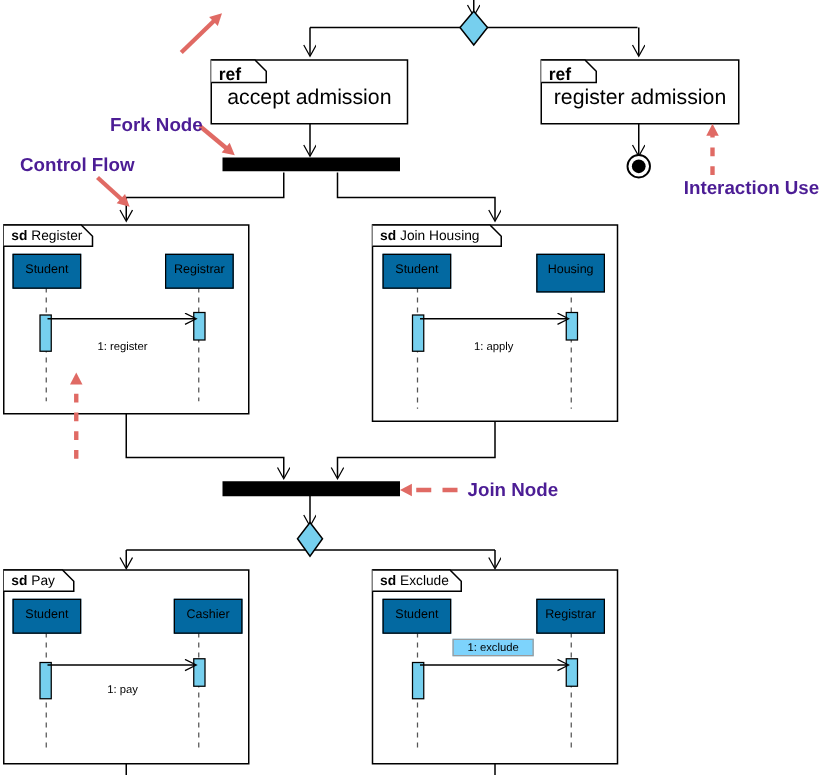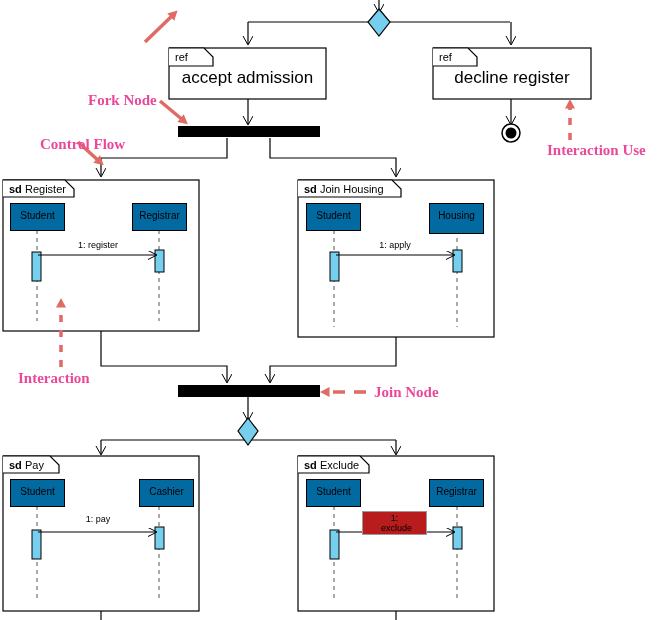--- a/index.html
+++ b/index.html
@@ -1,29 +1,29 @@
 <!DOCTYPE html>
 <html><head>
 <meta charset="utf-8">
 <style>
   html,body{margin:0;padding:0;background:#ffffff;}
   body{width:661px;height:620px;position:relative;overflow:hidden;
        font-family:"Liberation Sans",sans-serif;}
   #stage{position:absolute;left:0;top:0;width:661px;height:620px;}
   svg#canvas{position:absolute;left:0;top:0;width:661px;height:620px;}
-  .ref-kw{position:absolute;font-weight:normal;font-size:11px;color:#000;}
+  .ref-kw{position:absolute;font-weight:bold;font-size:14px;color:#000;}
   .ref-name{position:absolute;font-size:17px;color:#000;text-align:center;}
   .sd-kw{position:absolute;font-weight:bold;font-size:11px;color:#000;}
   .sd-name{position:absolute;font-size:11px;color:#000;}
   .ll-name{position:absolute;font-size:10px;color:#000;text-align:center;width:100%;top:6px;left:0;}
-  .msg{position:absolute;font-size:9px;color:#000;text-align:center;}
+  .msg{position:absolute;font-size:9px;color:#000;text-align:center;margin-top:32px;}
   .msg-boxed{position:absolute;font-size:9px;color:#000;text-align:center;
-             background:#b91c1c;border:1px solid #9a9a9a;padding:1px 18px;box-sizing:border-box;}
-  .ann{position:absolute;color:#ec4899;font-weight:bold;font-size:15px;
-       font-family:Liberation Serif, serif;letter-spacing:0px;white-space:nowrap;}
+             background:#7dd3fc;border:1px solid #9a9a9a;padding:1px 8px;box-sizing:border-box;}
+  .ann{position:absolute;color:#4c1d95;font-weight:bold;font-size:15px;
+       font-family:Liberation Sans, sans-serif;letter-spacing:0px;white-space:nowrap;}
   .lifebox{position:absolute;background:#0369a1;border:1px solid #000;box-sizing:border-box;}
 </style>
 </head>
 <body>
 
 <div id="stage">
 
   <svg id="canvas" viewBox="0 0 661 620" xmlns="http://www.w3.org/2000/svg">
     <defs>
       <marker id="oarrow" markerWidth="12" markerHeight="12" refX="9" refY="5" orient="auto" markerUnits="userSpaceOnUse">
@@ -143,21 +143,21 @@
       <path d="M570,140 L570,104" stroke-dasharray="7,8" marker-end="url(#redarrow)"></path>
       <path d="M61,367 L61,303" stroke-dasharray="7,8" marker-end="url(#redarrow)"></path>
       <path d="M366,392 L325,392" stroke-dasharray="12,9" marker-end="url(#redarrow)"></path>
     </g>
   </svg>
 
   <div class="ref-kw" style="left:175px;top:51px;">ref</div>
   <div class="ref-name" style="left:169px;top:68px;width:157px;">accept admission</div>
 
   <div class="ref-kw" style="left:439px;top:51px;">ref</div>
-  <div class="ref-name" style="left:433px;top:68px;width:158px;">decline register</div>
+  <div class="ref-name" style="left:433px;top:68px;width:158px;">register admission</div>
 
   <div class="sd-kw" style="left:9px;top:183px;">sd</div>
   <div class="sd-name" style="left:25px;top:183px;">Register</div>
   <div class="lifebox" style="left:10px;top:203px;width:55px;height:28px;">
     <div class="ll-name">Student</div>
   </div>
   <div class="lifebox" style="left:132px;top:203px;width:55px;height:28px;">
     <div class="ll-name">Registrar</div>
   </div>
   <div class="msg" style="left:48px;top:240px;width:100px;">1: register</div>
@@ -186,18 +186,17 @@
   <div class="sd-name" style="left:320px;top:459px;">Exclude</div>
   <div class="lifebox" style="left:306px;top:479px;width:55px;height:28px;">
     <div class="ll-name">Student</div>
   </div>
   <div class="lifebox" style="left:429px;top:479px;width:55px;height:28px;">
     <div class="ll-name">Registrar</div>
   </div>
   <div class="msg-boxed" style="left:362px;top:511px;width:65px;">1: exclude</div>
 
   <div class="ann" style="left:88px;top:92px;">Fork Node</div>
-  <div class="ann" style="left:40px;top:124px;margin-top:12px;">Control Flow</div>
+  <div class="ann" style="left:16px;top:124px;">Control Flow</div>
   <div class="ann" style="left:547px;top:142px;">Interaction Use</div>
-  <div class="ann" style="left:18px;top:370px;">Interaction</div>
   <div class="ann" style="left:374px;top:384px;">Join Node</div>
 
 </div>
 
 </body></html>

